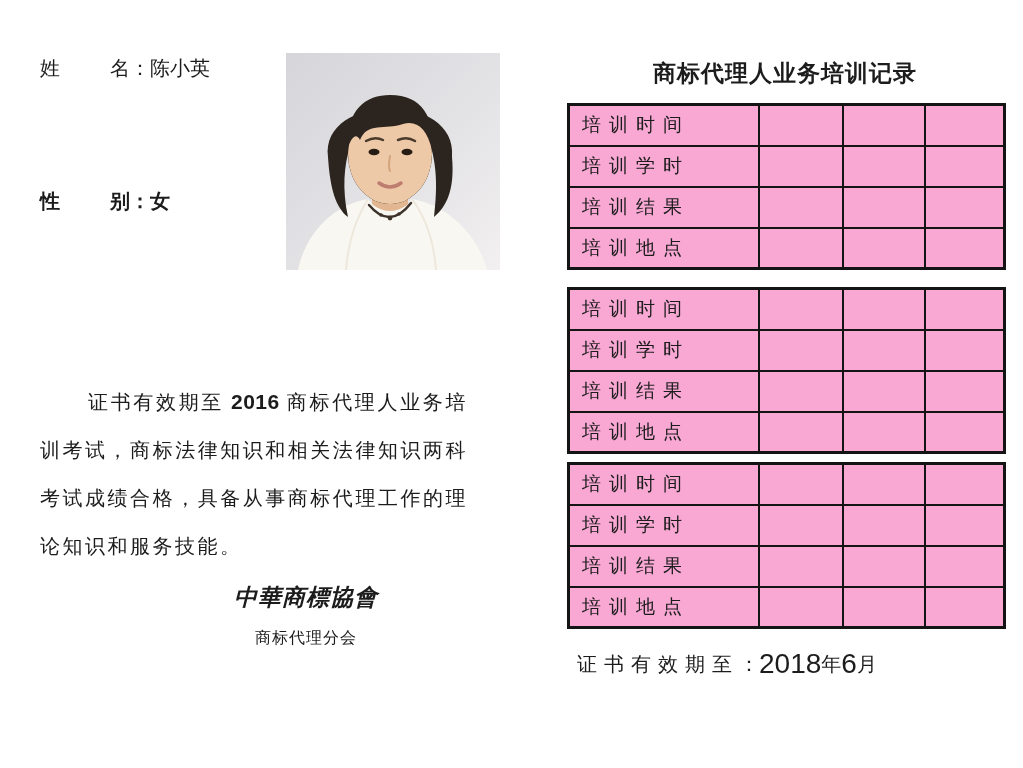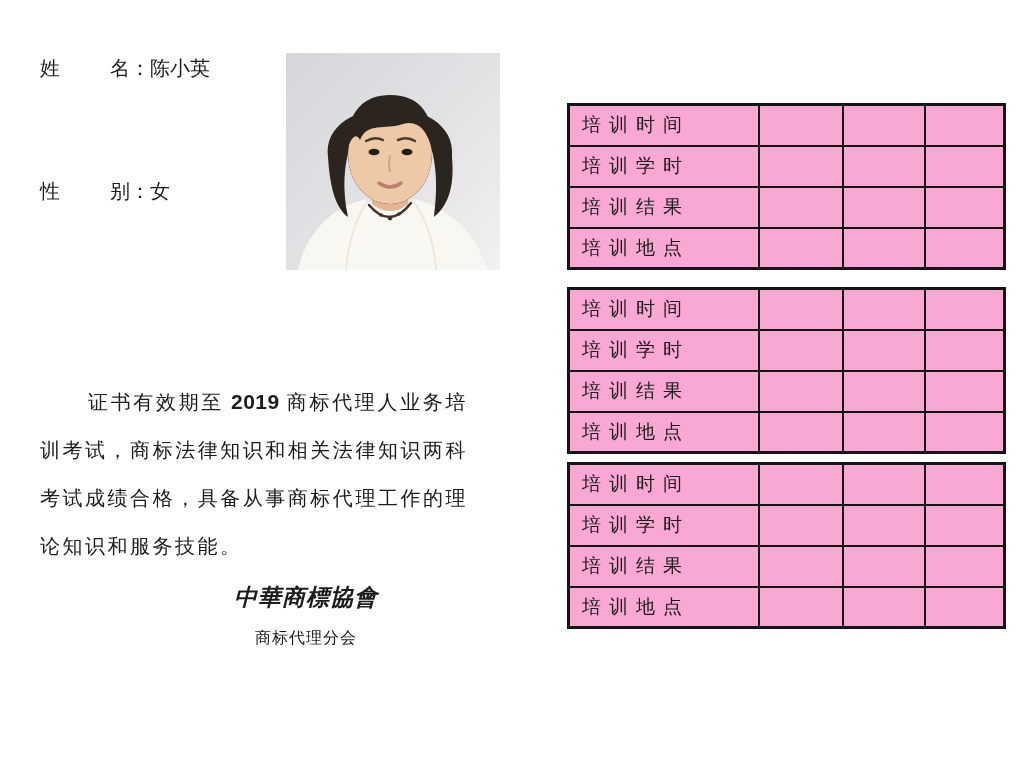--- a/index.html
+++ b/index.html
@@ -11,21 +11,21 @@
     background: #ffffff;
     overflow: hidden;
     color: #1c1c1c;
     font-family: "Liberation Serif", serif;
   }
   .cn { font-family: "Liberation Serif", serif; }
 
   
   .field { position: absolute; left: 40px; font-size: 20px; white-space: nowrap; }
   .field-name   { top: 55px; }
-  .field-gender { top: 178px; }
+  .field-gender { top: 188px; font-weight: bold; }
   .field-cert   { top: 292px; }
   .label-b { display: inline-block; margin-left: 50px; }
   .cert-label { letter-spacing: 1px; }
   .cert-value { font-family: "Liberation Sans", sans-serif; font-size: 26px; font-weight: 400; vertical-align: -2px; }
 
   .photo-frame {
     position: absolute; left: 286px; top: 53px;
     width: 214px; height: 217px;
   }
   .photo-frame svg { display: block; width: 100%; height: 100%; }
@@ -148,26 +148,27 @@
 
       <path d="M83,152 Q104,177 125,150" stroke="#3e332a" stroke-width="2.5" fill="none" stroke-linecap="round"></path>
       <circle cx="104" cy="165" r="2.4" fill="#3e332a"></circle>
       <circle cx="95" cy="162" r="1.8" fill="#3e332a"></circle>
       <circle cx="113" cy="161" r="1.8" fill="#3e332a"></circle>
     </svg>
   </figure>
 
 
   <p class="statement cn">
-    <span>证书有效期至</span><span class="year">2019</span><span>商标代理人业务培训考试，商标法律知识和相关法律知识两科考试成绩合格，具备从事商标代理工作的理论知识和服务技能。</span>
+    <span>证书有效期至</span><span class="year">2016</span><span>商标代理人业务培训考试，商标法律知识和相关法律知识两科考试成绩合格，具备从事商标代理工作的理论知识和服务技能。</span>
   </p>
 
   <div class="seal-script cn">中華商標協會</div>
   <div class="branch-line cn">商标代理分会</div>
 
+  <h1 class="record-title">商标代理人业务培训记录</h1>
 
   <table class="rtable rtable-1">
     <colgroup>
         <col style="width:190px">
         <col style="width:84px">
         <col style="width:82px">
         <col style="width:80px">
       </colgroup>
     <tbody>
       <tr>
@@ -260,14 +261,17 @@
       </tr>
       <tr>
         <td class="lbl cn">培训地点</td>
         <td></td>
           <td></td>
           <td></td>
       </tr>
     </tbody>
   </table>
 
+  <div class="validity cn">
+    <span class="v-label">证书有效期至</span><span>：</span><span class="v-num">2018</span><span class="v-unit">年</span><span class="v-num">6</span><span class="v-unit">月</span>
+  </div>
 
 </div>
 
 </body></html>

